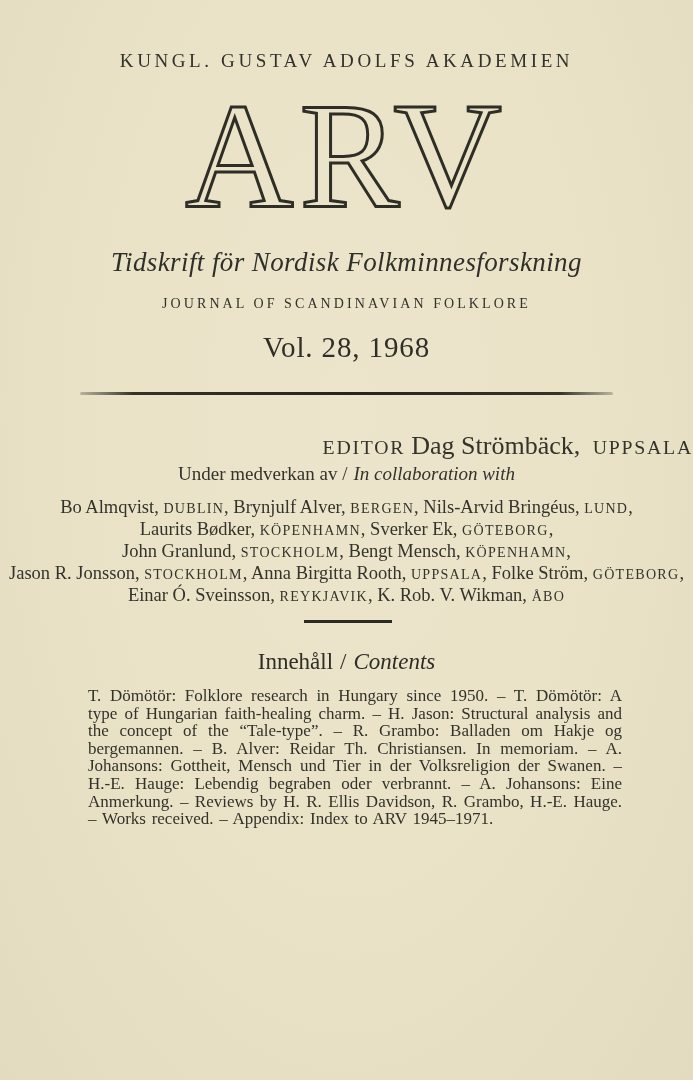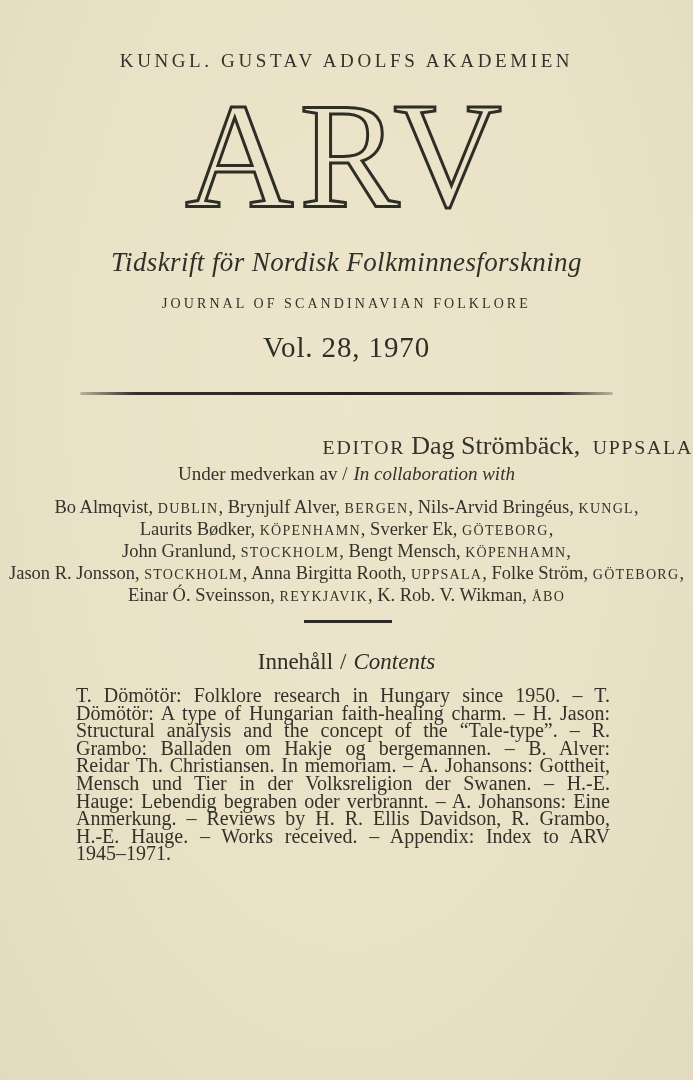--- a/index.html
+++ b/index.html
@@ -81,22 +81,22 @@
     background:#2c2b23;
   }
   .contents-heading{
     top:649px;
     font-size:23px;
     color:#2e2d26;
   }
   .contents-heading .sep{padding:0 7px;}
   .contents-body{
     position:absolute;
-    top:687px;left:76px;width:534px;
-    font-size:20px;
+    top:687px;left:88px;width:534px;
+    font-size:17px;
     line-height:17.6px;
     text-align:justify;
     word-spacing:1.5px;
     color:#33322a;
   }
   .imprint{
     top:939px;
     font-size:17px;
     font-weight:bold;
     letter-spacing:0.2em;
@@ -111,35 +111,35 @@
 <div class="page">
 
   <div class="abs academy">KUNGL. GUSTAV ADOLFS AKADEMIEN</div>
 
   <div class="abs arv">ARV</div>
 
   <div class="abs subtitle-sv">Tidskrift för Nordisk Folkminnesforskning</div>
 
   <div class="abs subtitle-en">JOURNAL OF SCANDINAVIAN FOLKLORE</div>
 
-  <div class="abs volume">Vol. 28, 1970</div>
+  <div class="abs volume">Vol. 28, 1968</div>
 
   <div class="rule-main"></div>
 
   <div class="abs editor-line">
     <span class="sc gap-r">EDITOR</span><span>Dag Strömbäck,</span>
     <span class="sc gap-l">UPPSALA</span>
   </div>
 
   <div class="abs collab-intro">
     <span class="gap-r">Under medverkan av /</span><span class="italic">In collaboration with</span>
   </div>
 
   <div class="abs collaborators">
-      <div class="collab-line"><span>Bo Almqvist, </span><span class="sc">DUBLIN</span><span>, Brynjulf Alver, </span><span class="sc">BERGEN</span><span>, Nils-Arvid Bringéus, </span><span class="sc">KUNGL</span><span>,</span></div>
+      <div class="collab-line"><span>Bo Almqvist, </span><span class="sc">DUBLIN</span><span>, Brynjulf Alver, </span><span class="sc">BERGEN</span><span>, Nils-Arvid Bringéus, </span><span class="sc">LUND</span><span>,</span></div>
       <div class="collab-line"><span>Laurits Bødker, </span><span class="sc">KÖPENHAMN</span><span>, Sverker Ek, </span><span class="sc">GÖTEBORG</span><span>,</span></div>
       <div class="collab-line"><span>John Granlund, </span><span class="sc">STOCKHOLM</span><span>, Bengt Mensch, </span><span class="sc">KÖPENHAMN</span><span>,</span></div>
       <div class="collab-line"><span>Jason R. Jonsson, </span><span class="sc">STOCKHOLM</span><span>, Anna Birgitta Rooth, </span><span class="sc">UPPSALA</span><span>, Folke Ström, </span><span class="sc">GÖTEBORG</span><span>,</span></div>
       <div class="collab-line"><span>Einar Ó. Sveinsson, </span><span class="sc">REYKJAVIK</span><span>, K. Rob. V. Wikman, </span><span class="sc">ÅBO</span></div>
     </div>
 
   <div class="rule-short"></div>
 
   <div class="abs contents-heading">
     <span>Innehåll</span><span class="sep">/</span><span class="italic">Contents</span>

